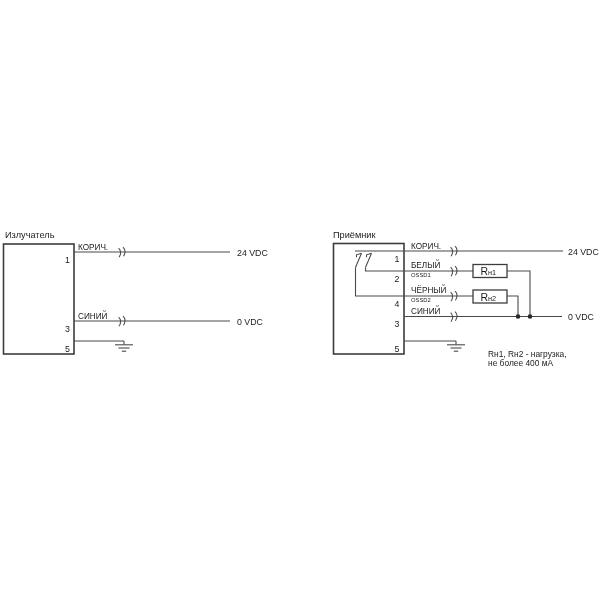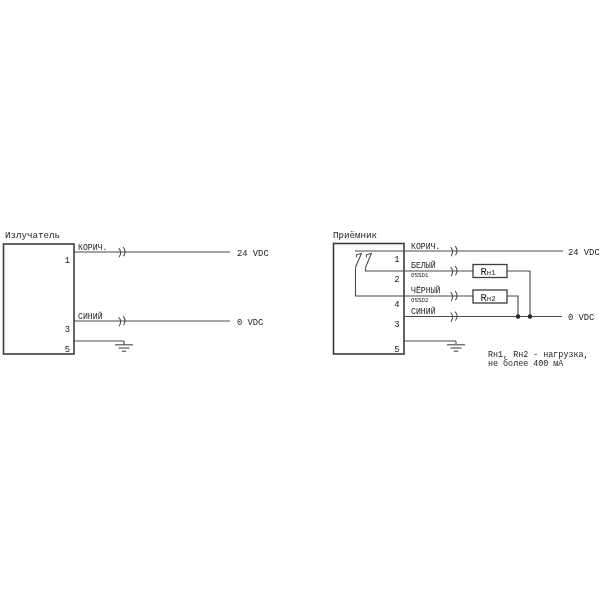--- a/index.html
+++ b/index.html
@@ -1,20 +1,20 @@
 <!DOCTYPE html>
 <html><head>
 <meta charset="utf-8">
 <style>
   html, body { margin: 0; padding: 0; background: #ffffff; }
   .stage {
     position: relative;
     width: 600px; height: 600px;
     background: #ffffff;
-    font-family: Liberation Mono, monospace;
+    font-family: Liberation Sans, sans-serif;
   }
   svg { display: block; }
   .wire   { stroke: #4a4a4a; stroke-width: 1.1; fill: none; }
   .boxln  { stroke: #3d3d3d; stroke-width: 1.6; fill: none; }
   .resln  { stroke: #3d3d3d; stroke-width: 1.3; fill: #ffffff; }
   .brk    { stroke: #4a4a4a; stroke-width: 1.05; fill: none; }
   .lever  { stroke: #4a4a4a; stroke-width: 1.1; fill: none; }
   .gnd    { stroke: #4a4a4a; stroke-width: 1.1; fill: none; }
   .dot    { fill: #2a2a2a; stroke: none; }
   text    { fill: #1c1c1c; }

